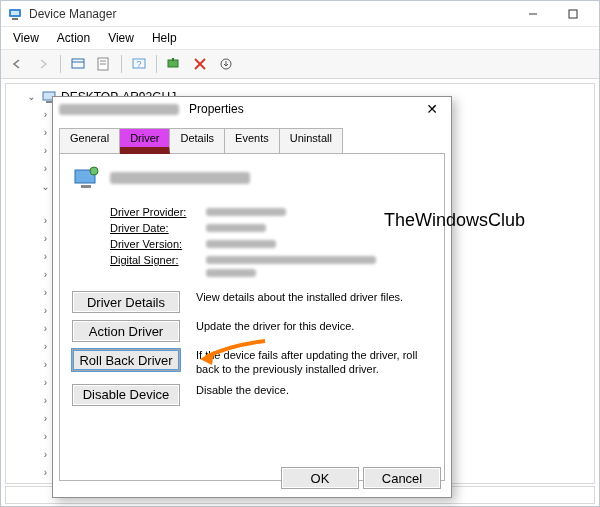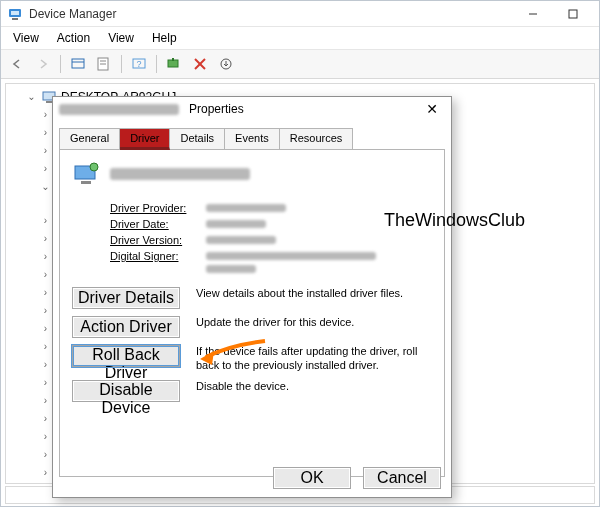--- a/index.html
+++ b/index.html
@@ -58,44 +58,44 @@
   }
   .dlg-title { height:24px; display:flex; align-items:center; padding:0 6px; }
   .dlg-title .blurline { margin-right:6px; }
   .dlg-title .lbl { flex:1; }
   .dlg-close { width:26px; height:20px; display:flex; align-items:center; justify-content:center; font-size:14px;}
   .tabs { display:flex; padding:6px 6px 0 6px; gap:0; }
   .tab {
     padding:3px 10px; border:1px solid #b5b5b5; border-bottom:none;
     background:#f4f4f4; font-size:11px; position:relative; top:1px;text-align:right;
   }
-  .tab.active { background:#b91c1c; border-bottom:3px solid #7f1d1d; z-index:2;}
+  .tab.active { background:#d946ef; border-bottom:7px solid #7f1d1d; z-index:2;}
   .tab + .tab { border-left:none; }
   .tabpage {
     margin:0 6px 6px 6px; border:1px solid #b5b5b5; background:#fff;
     height:328px; padding:10px 12px 10px 12px; position:relative;
   }
   .devhead { display:flex; align-items:center; gap:10px; margin-bottom:14px;}
   .devhead .nodeicon { width:28px; height:28px;}
   .devhead .nodeicon svg { width:28px; height:28px;}
   .kv { display:flex; margin:4px 0 4px 38px; font-size:11px; align-items:flex-start;}
   .kv .k { width:96px; color:#000;text-decoration:underline;}
   .kv .v .blurline { height:8px;}
   .actions { margin-top:12px; }
   .actionrow { display:flex; align-items:flex-start; gap:16px; margin:7px 0; font-size:11px;}
   .winbtn {
-    width:108px; height:22px; font-size:16px;
+    width:108px; height:22px; font-size:13px;
     background:#e9e9e9; border:1px solid #a6a6a6; border-radius:0;
     box-shadow: inset 0 0 0 1px #fff;
     padding:0; cursor:default;
   }
   .winbtn.focus { outline:1px solid #5a9bd8; box-shadow:0 0 0 1px #5a9bd8 inset, 0 0 0 1px #cfe5f7;}
   .actiondesc { flex:1; color:#000; line-height:1.25;}
   .dlg-footer {
-    position:absolute; right:10px; bottom:8px; display:flex; gap:12px;
+    position:absolute; right:10px; bottom:8px; display:flex; gap:4px;
   }
   .dlg-footer .winbtn { width:78px; }
   
   .watermark {
     position:absolute; left:358px; top:210px; display:flex; align-items:center; gap:6px;
     font-size:18px; z-index:50; color:#000; background:transparent;
   }
   .watermark .sqwrap { width:20px; height:20px; display:grid; grid-template:10px 10px/10px 10px; transform:rotate(0deg);}
   
   .arrow {
@@ -416,21 +416,21 @@
   <div class="dlg-title">
     <span class="blurline" style="width:120px;height:11px"></span>
     <span class="lbl" style="margin-left:4px">Properties</span>
     <div class="dlg-close">✕</div>
   </div>
   <div class="tabs">
     <div class="tab">General</div>
     <div class="tab active">Driver</div>
     <div class="tab">Details</div>
     <div class="tab">Events</div>
-    <div class="tab">Resources</div>
+    <div class="tab">Uninstall</div>
   </div>
   <div class="tabpage">
     <div class="devhead">
       <span class="nodeicon">
           <svg viewBox="0 0 28 28">
             <rect x="3" y="6" width="20" height="13" fill="#6eaee8" stroke="#2f6fb3"></rect>
             <rect x="9" y="21" width="10" height="3" fill="#888"></rect>
             <circle cx="22" cy="7" r="4" fill="#6fc36f" stroke="#2d7a2a"></circle>
           </svg>
         </span>

